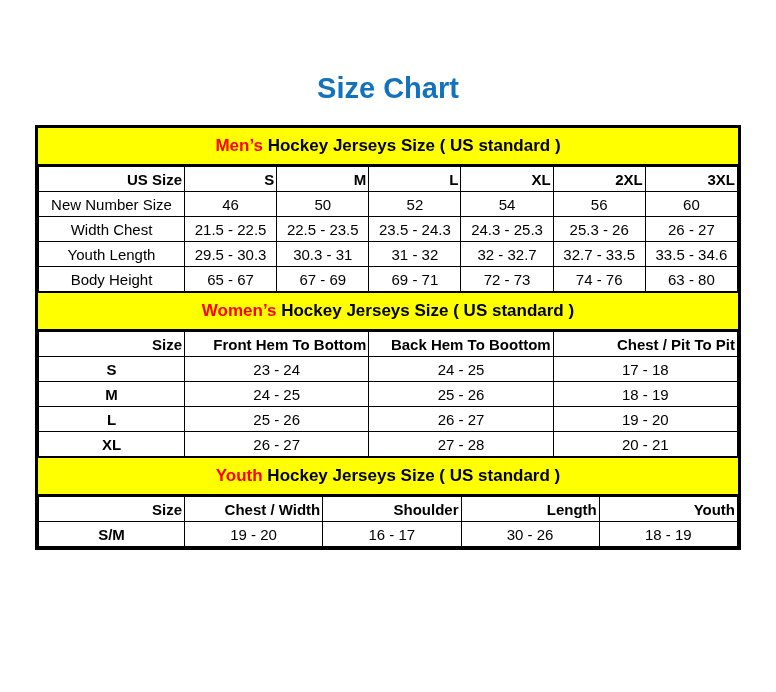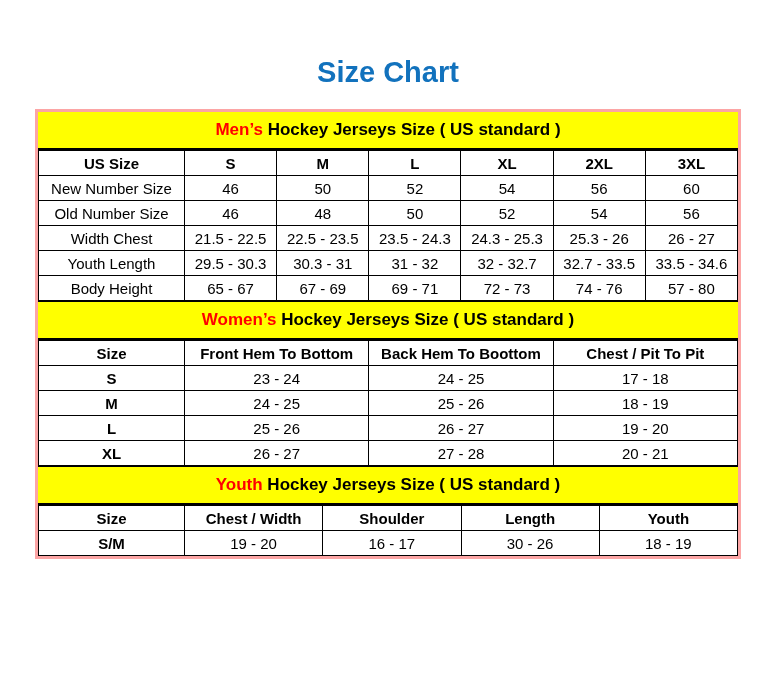--- a/index.html
+++ b/index.html
@@ -7,31 +7,31 @@
     padding: 0;
     background: #ffffff;
     width: 776px;
     height: 692px;
     overflow: hidden;
     font-family: "Liberation Sans", sans-serif;
     color: #000000;
   }
   .page-title {
     margin: 0;
-    padding-top: 56px;
+    padding-top: 72px;
     text-align: center;
     font-size: 29px;
     font-weight: 700;
     letter-spacing: 0px;
     color: #1272bd;
   }
   .chart-wrap {
     width: 700px;
     margin: 20px auto 0 auto;
-    border: 3px solid #fca5a5;
+    border: 3px solid #000000;
   }
   .band {
     background: #ffff00;
     text-align: center;
     font-weight: 700;
     font-size: 17px;
     line-height: 20px;
     padding: 8px 0;
     border-bottom: 2px solid #000000;
   }
@@ -46,21 +46,21 @@
   th, td {
     border: 1.5px solid #000000;
     text-align: center;
     vertical-align: middle;
     height: 22px;
     padding: 1px 2px;
     font-size: 15px;
     overflow: hidden;
     white-space: nowrap;
   }
-  th { font-weight: 700; }
+  th { font-weight: 700; text-align: right; }
   td { font-weight: 400; }
   td.rowhead { font-weight: 700; }
   .squiggle {
     text-decoration-style: wavy;
     text-decoration-color: #d40000;
     text-decoration-thickness: 1px;
     text-underline-offset: 4px;
   }
 </style>
 </head>
@@ -98,29 +98,20 @@
       <tr>
         <td>New Number Size</td>
         <td>46</td>
         <td>50</td>
         <td>52</td>
         <td>54</td>
         <td>56</td>
         <td>60</td>
       </tr>
       <tr>
-        <td>Old Number Size</td>
-        <td>46</td>
-        <td>48</td>
-        <td>50</td>
-        <td>52</td>
-        <td>54</td>
-        <td>56</td>
-      </tr>
-      <tr>
         <td>Width Chest</td>
         <td>21.5 - 22.5</td>
         <td>22.5 - 23.5</td>
         <td>23.5 - 24.3</td>
         <td>24.3 - 25.3</td>
         <td>25.3 - 26</td>
         <td>26 - 27</td>
       </tr>
       <tr>
         <td>Youth Length</td>
@@ -131,21 +122,21 @@
         <td>32.7 - 33.5</td>
         <td>33.5 - 34.6</td>
       </tr>
       <tr>
         <td>Body Height</td>
         <td>65 - 67</td>
         <td>67 - 69</td>
         <td>69 - 71</td>
         <td>72 - 73</td>
         <td>74 - 76</td>
-        <td>57 - 80</td>
+        <td>63 - 80</td>
       </tr>
     </tbody>
   </table>
 
   <div class="band mid">
     <span class="hl">Women’s</span><span> Hockey Jerseys Size ( US standard )</span>
   </div>
   <table>
     <colgroup>
         <col class="label-col">

